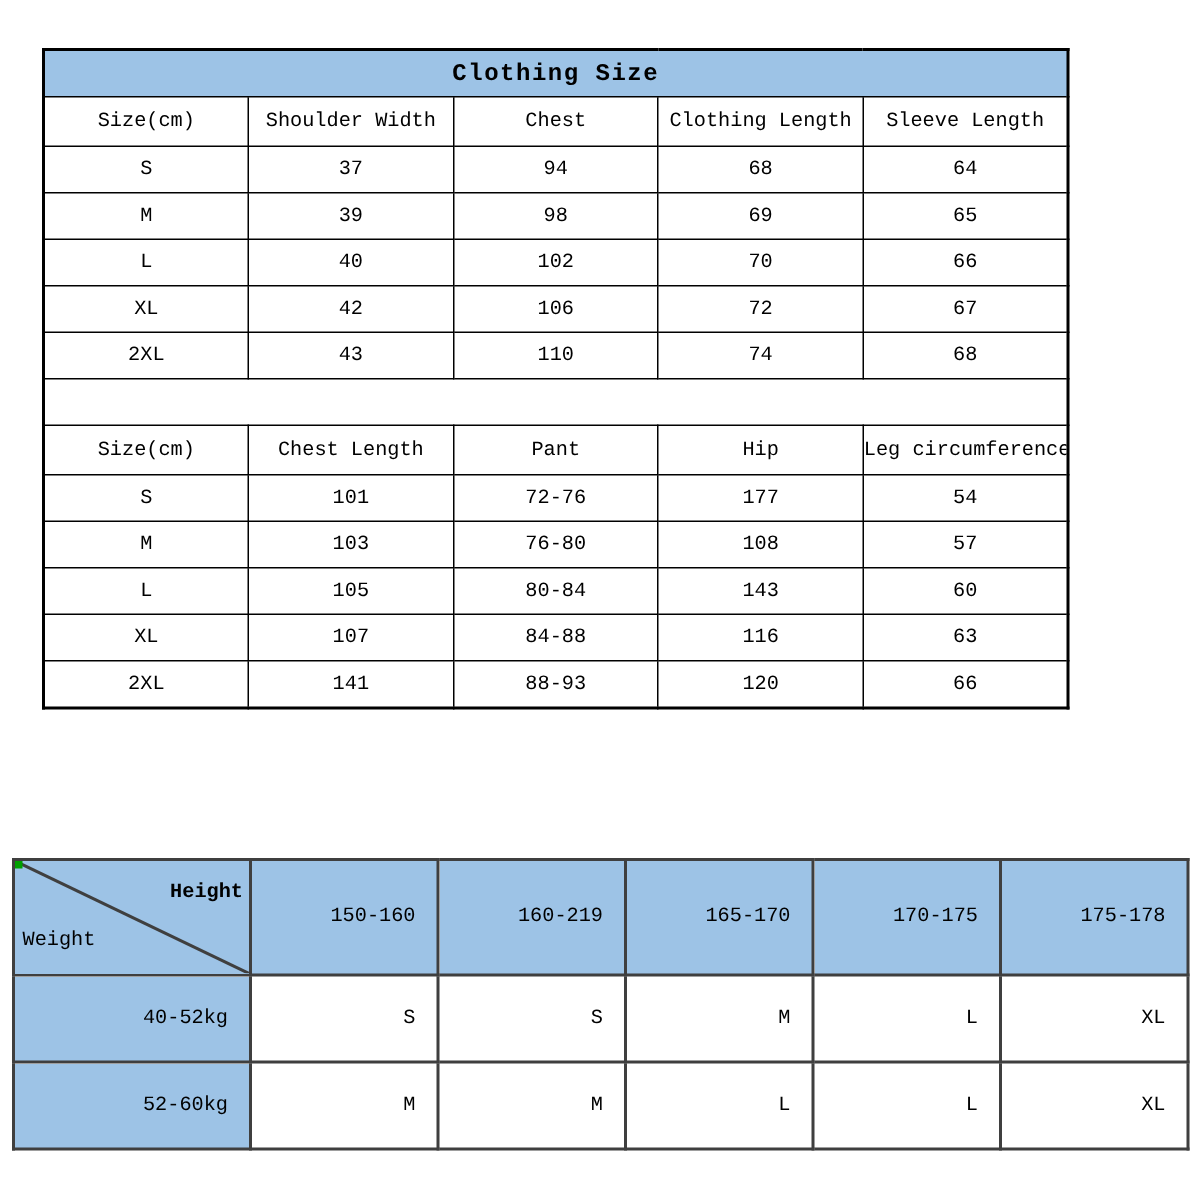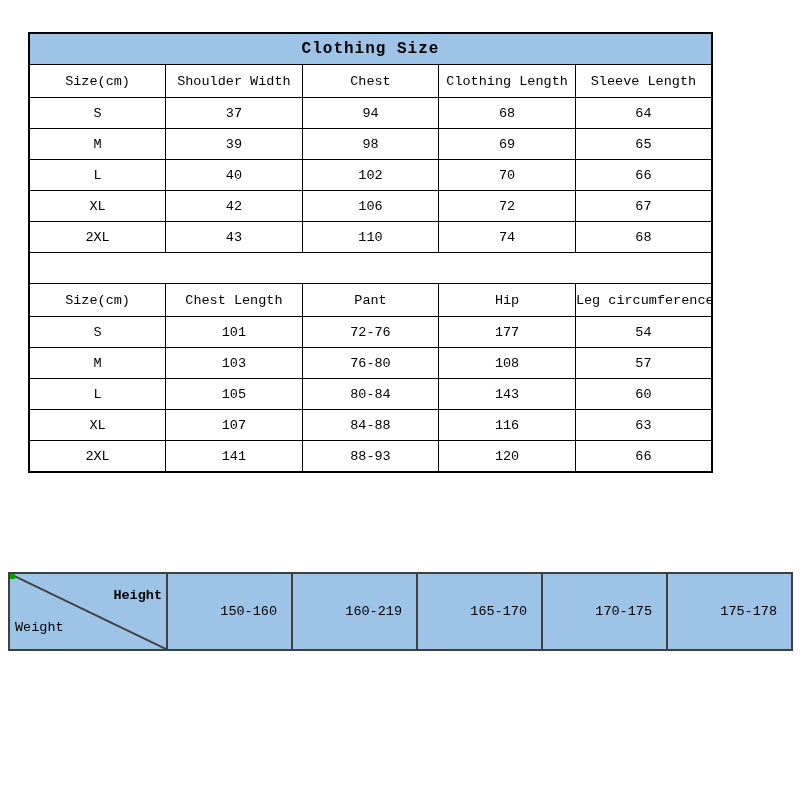--- a/index.html
+++ b/index.html
@@ -196,15 +196,31 @@
             <span class="corner-dot"></span>
             <span class="corner-label-weight">Weight</span>
             <span class="corner-label-height">Height</span>
           </th>
           <th>150-160</th>
           <th>160-219</th>
           <th>165-170</th>
           <th>170-175</th>
           <th>175-178</th>
         </tr>
+        <tr class="matrix-data-row">
+          <td class="weight-cell">40-52kg</td>
+          <td>S</td>
+          <td>S</td>
+          <td>M</td>
+          <td>L</td>
+          <td>XL</td>
+        </tr>
+        <tr class="matrix-data-row">
+          <td class="weight-cell">52-60kg</td>
+          <td>M</td>
+          <td>M</td>
+          <td>L</td>
+          <td>L</td>
+          <td>XL</td>
+        </tr>
       </tbody>
   </table>
 </div>
 
 </body></html>

